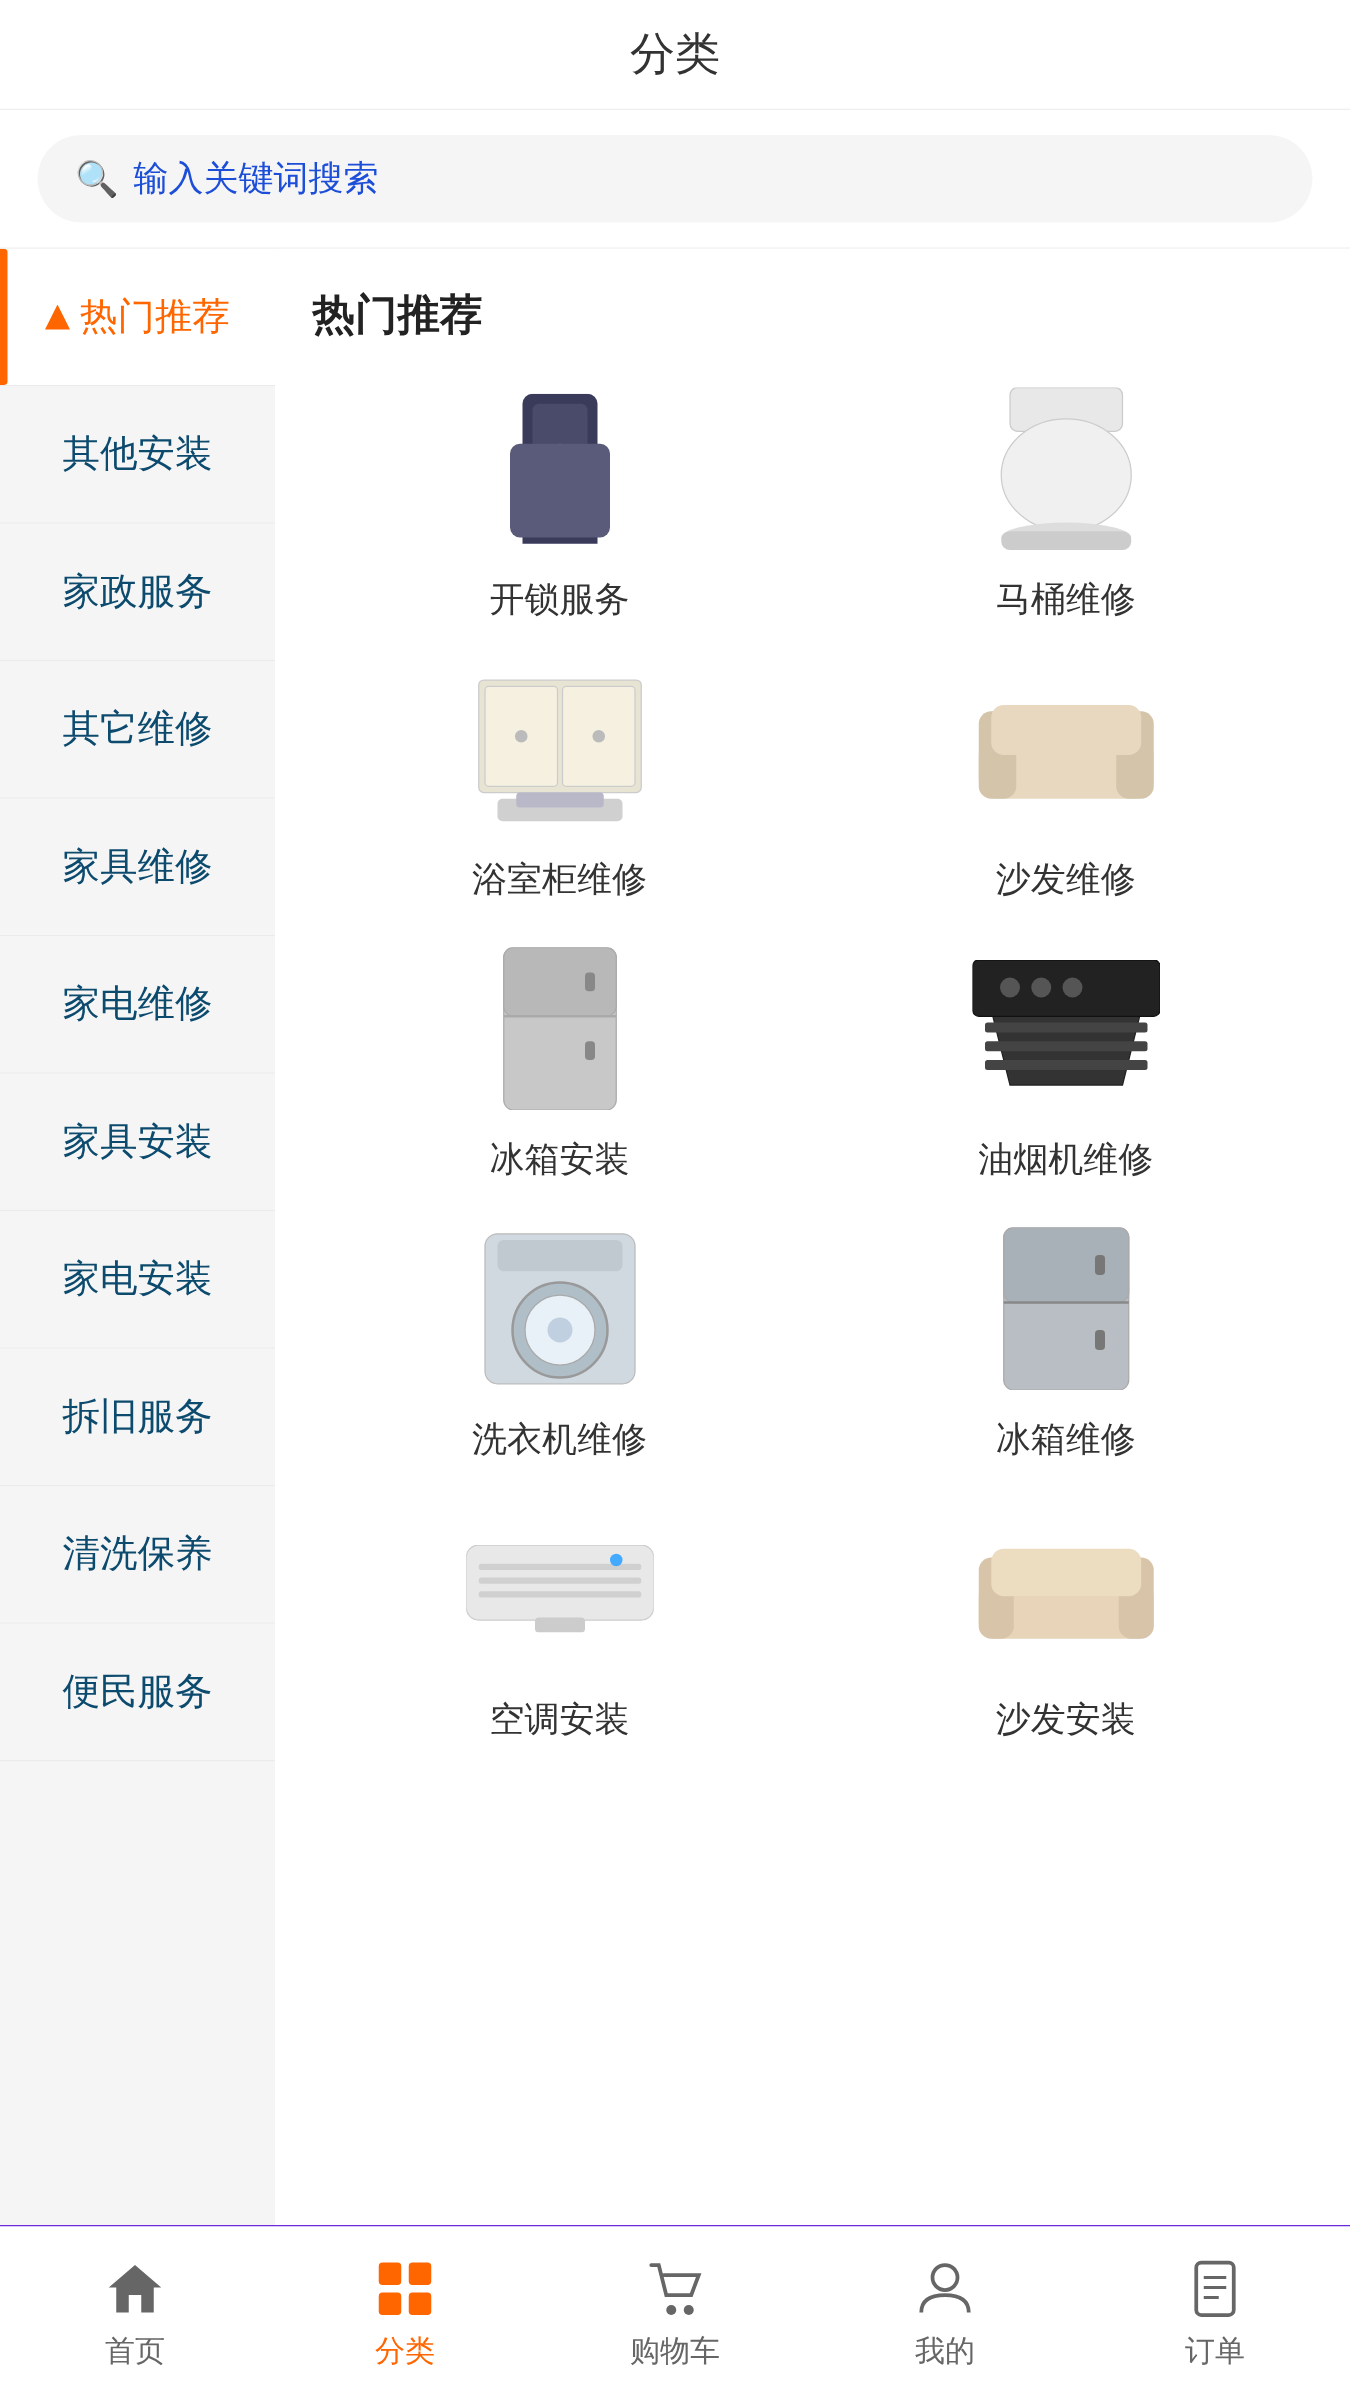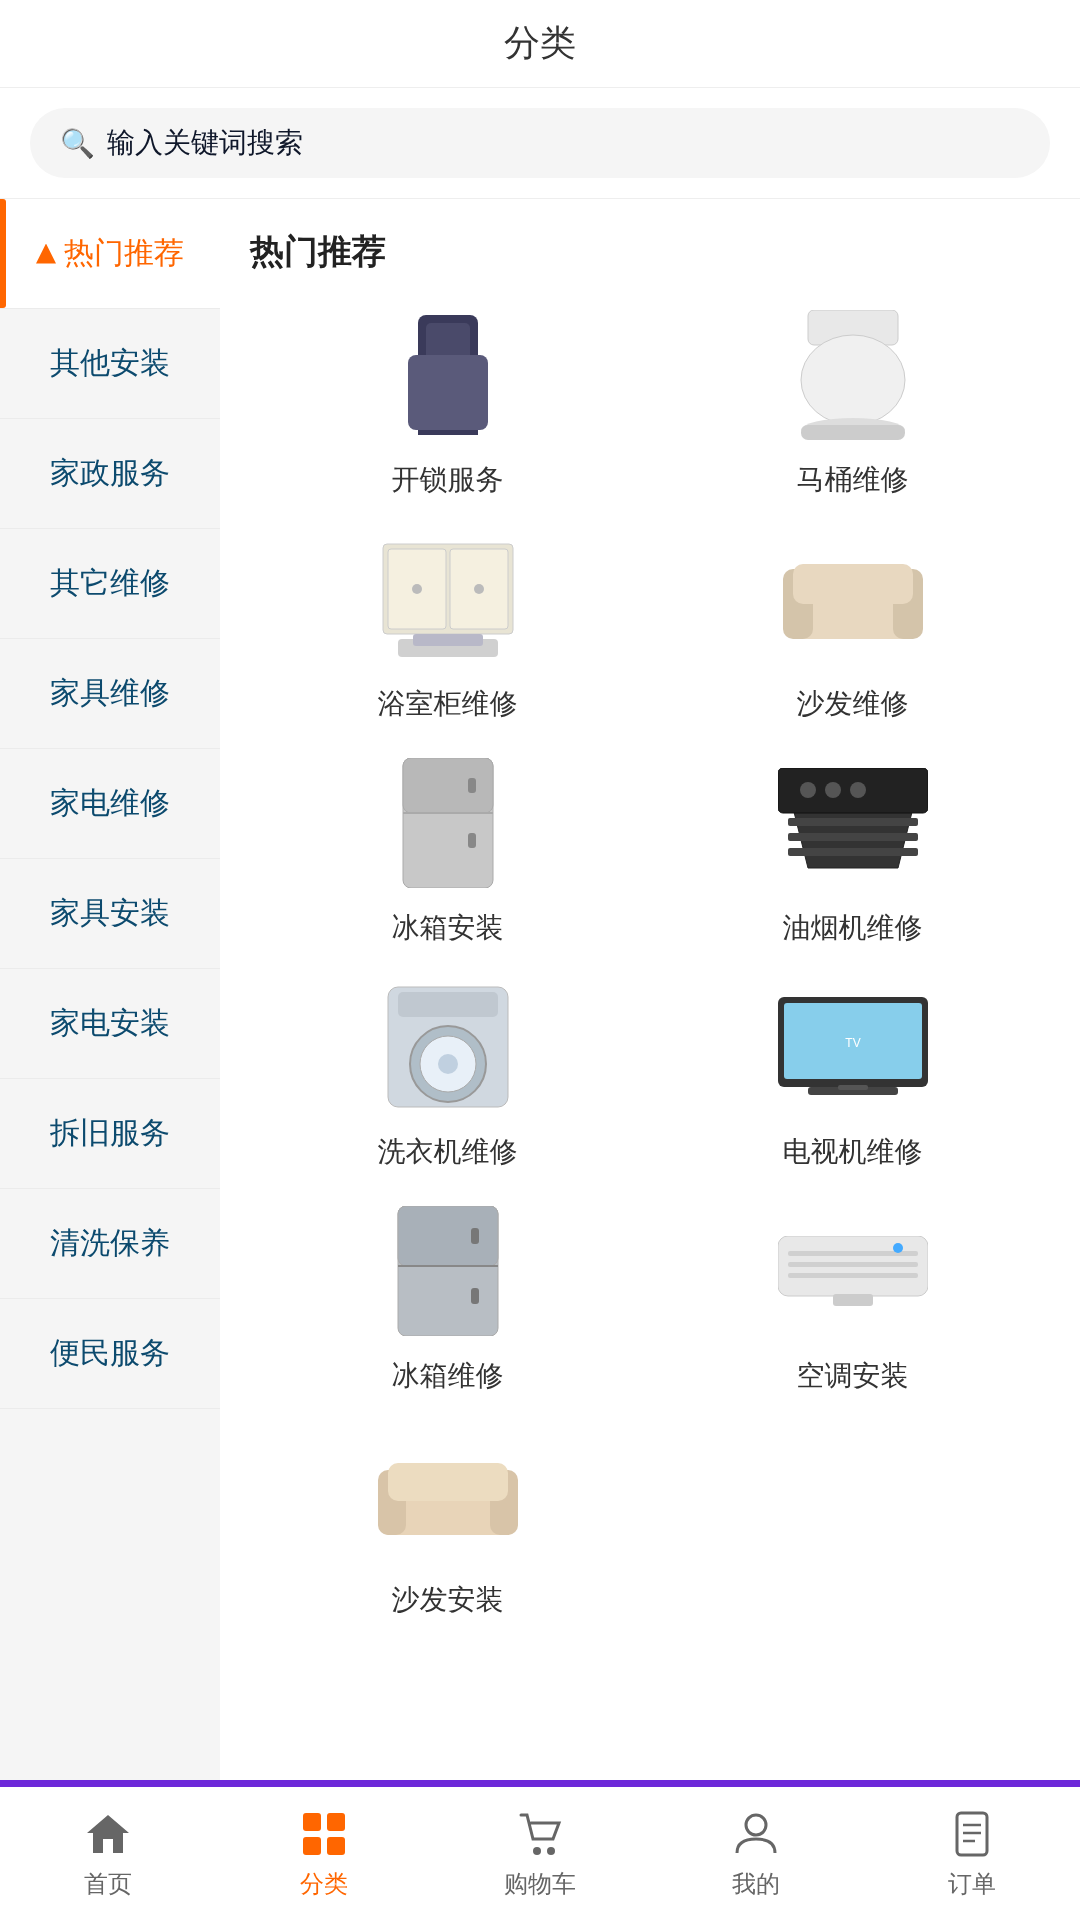--- a/index.html
+++ b/index.html
@@ -41,21 +41,21 @@
       align-items: center;
       padding: 16px 30px;
       gap: 12px;
     }
     .search-icon-char {
       font-size: 28px;
       color: #999;
     }
     .search-placeholder {
       font-size: 28px;
-      color: #0f172a;
+      color: #1d4ed8;
     }
 
     
     .body-area {
       display: flex;
       height: calc(1920px - 88px - 76px - 140px);
       
     }
 
     
@@ -143,21 +143,21 @@
     svg { display: block; }
 
     
     .tabbar {
       position: absolute;
       bottom: 0;
       left: 0;
       right: 0;
       height: 140px;
       background: #fff;
-      border-top: 7px solid #6d28d9;
+      border-top: 1px solid #6d28d9;
       display: flex;
       align-items: center;
       justify-content: space-around;
     }
     .tab-item {
       display: flex;
       flex-direction: column;
       align-items: center;
       gap: 8px;
       cursor: pointer;
@@ -316,32 +316,20 @@
       <rect x="15" y="10" width="100" height="25" rx="5" fill="#c0c8d0"></rect>
       <circle cx="65" cy="82" r="38" fill="#b0bec8" stroke="#999" stroke-width="2"></circle>
       <circle cx="65" cy="82" r="28" fill="#e8f0f8" stroke="#aaa" stroke-width="1"></circle>
       <circle cx="65" cy="82" r="10" fill="#c0d0e0"></circle>
     </svg>
           </div>
           <div class="grid-item-label">洗衣机维修</div>
         </div>
         <div class="grid-item">
           <div class="grid-item-img">
-            <svg width="150" height="100" viewBox="0 0 150 100">
-      <rect x="0" y="0" width="150" height="90" rx="6" fill="#333"></rect>
-      <rect x="6" y="6" width="138" height="76" rx="3" fill="#87ceeb"></rect>
-      <rect x="30" y="90" width="90" height="8" rx="3" fill="#444"></rect>
-      <rect x="60" y="88" width="30" height="5" rx="2" fill="#555"></rect>
-      <text x="75" y="50" text-anchor="middle" fill="white" font-size="12">TV</text>
-    </svg>
-          </div>
-          <div class="grid-item-label">电视机维修</div>
-        </div>
-        <div class="grid-item">
-          <div class="grid-item-img">
             <svg width="110" height="130" viewBox="0 0 110 130">
       <rect x="5" y="0" width="100" height="130" rx="8" fill="#b8bec4" stroke="#aaa" stroke-width="1"></rect>
       <rect x="5" y="0" width="100" height="60" rx="8" fill="#a8b0b8" stroke="#aaa" stroke-width="1"></rect>
       <line x1="5" y1="60" x2="105" y2="60" stroke="#888" stroke-width="2"></line>
       <rect x="78" y="22" width="8" height="16" rx="3" fill="#777"></rect>
       <rect x="78" y="82" width="8" height="16" rx="3" fill="#777"></rect>
     </svg>
           </div>
           <div class="grid-item-label">冰箱维修</div>
         </div>

